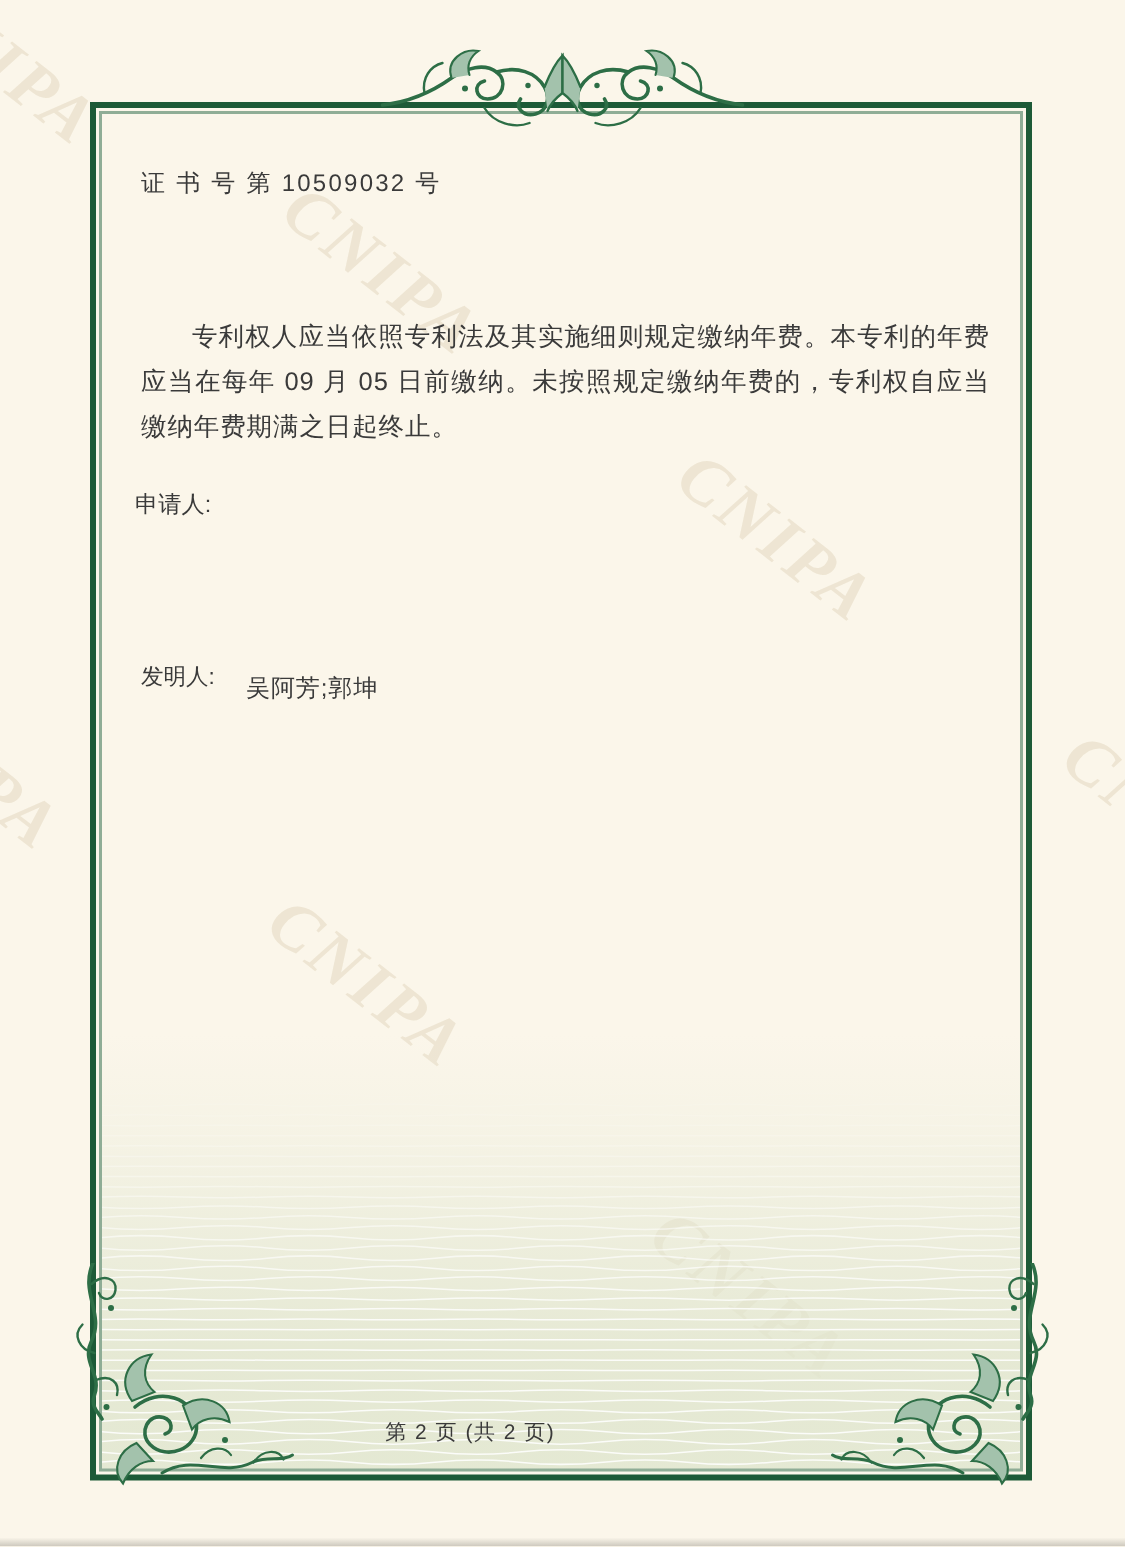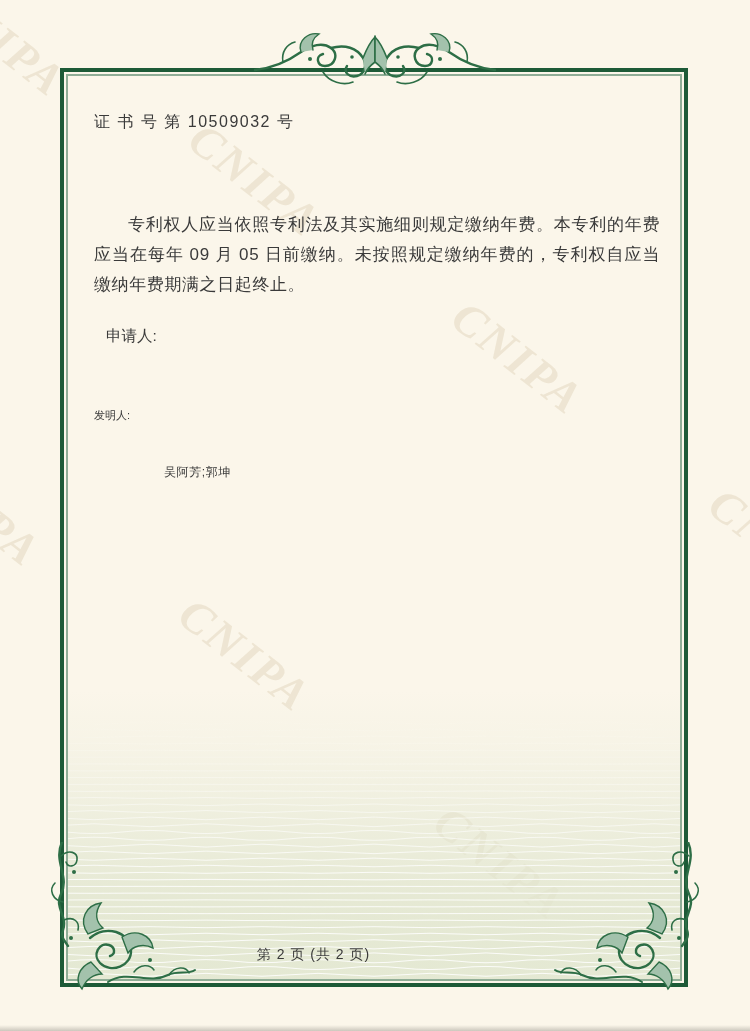--- a/index.html
+++ b/index.html
@@ -46,24 +46,24 @@
   .orn-br{left:552px;top:842px;transform:scaleX(-1);}
   
   .t{position:absolute;font-family:Liberation Sans, sans-serif;color:#3a3a3a;}
   .cert-no{left:94px;top:112px;font-size:16px;letter-spacing:1.5px;}
   .para{
     left:94px;top:210px;width:566px;
     font-size:17px;line-height:30px;text-indent:2em;
     text-align:justify;letter-spacing:0.6px;
   }
   .info-heading{left:94px;top:301px;font-size:15.5px;letter-spacing:0.6px;}
-  .applicant-label{left:106px;top:326px;font-size:15.5px;}
+  .applicant-label{left:90px;top:326px;font-size:15.5px;}
   .applicant-name{left:164px;top:350px;font-size:15.5px;letter-spacing:0.6px;}
-  .inventor-label{left:94px;top:408px;font-size:11px;}
-  .inventor-names{left:164px;top:464px;font-size:12px;letter-spacing:0.6px;}
+  .inventor-label{left:94px;top:442px;font-size:15px;}
+  .inventor-names{left:164px;top:449px;font-size:16px;letter-spacing:0.6px;}
   .footer-page{left:60px;top:946px;width:507px;text-align:center;font-size:14px;letter-spacing:1px;}
   
   .scan-edge{position:absolute;left:0;right:0;bottom:0;height:6px;
     background:linear-gradient(180deg,rgba(0,0,0,0),rgba(115,112,104,0.35));}
 </style>
 </head>
 <body>
 
 <div class="page">
 

